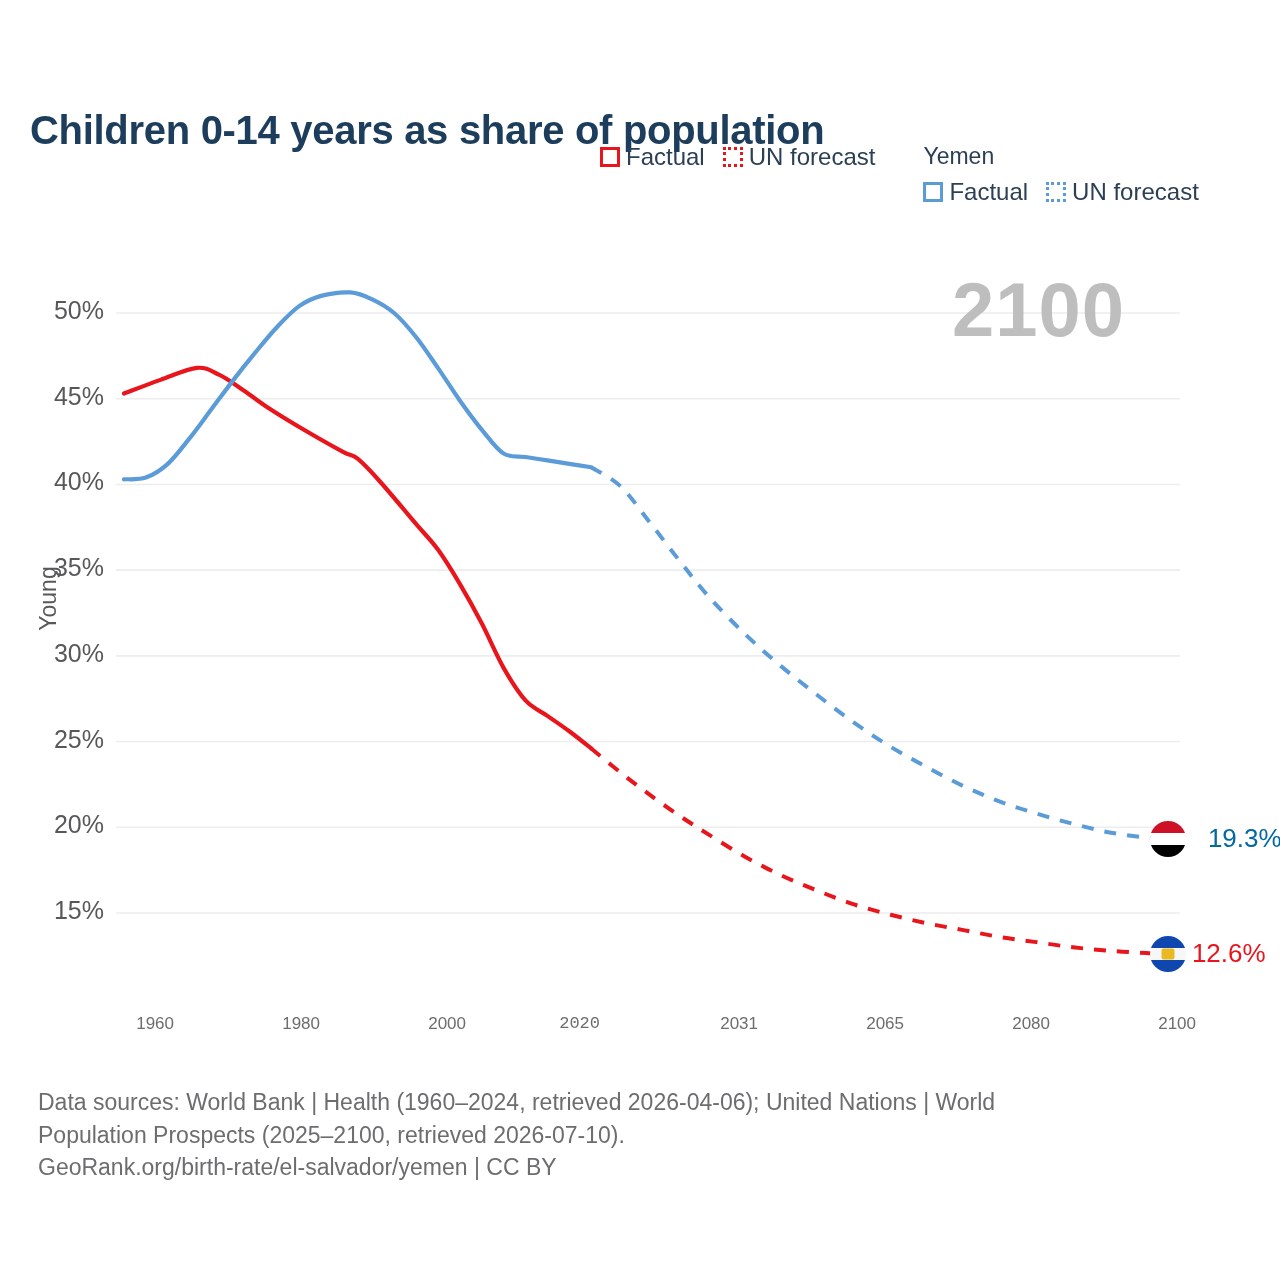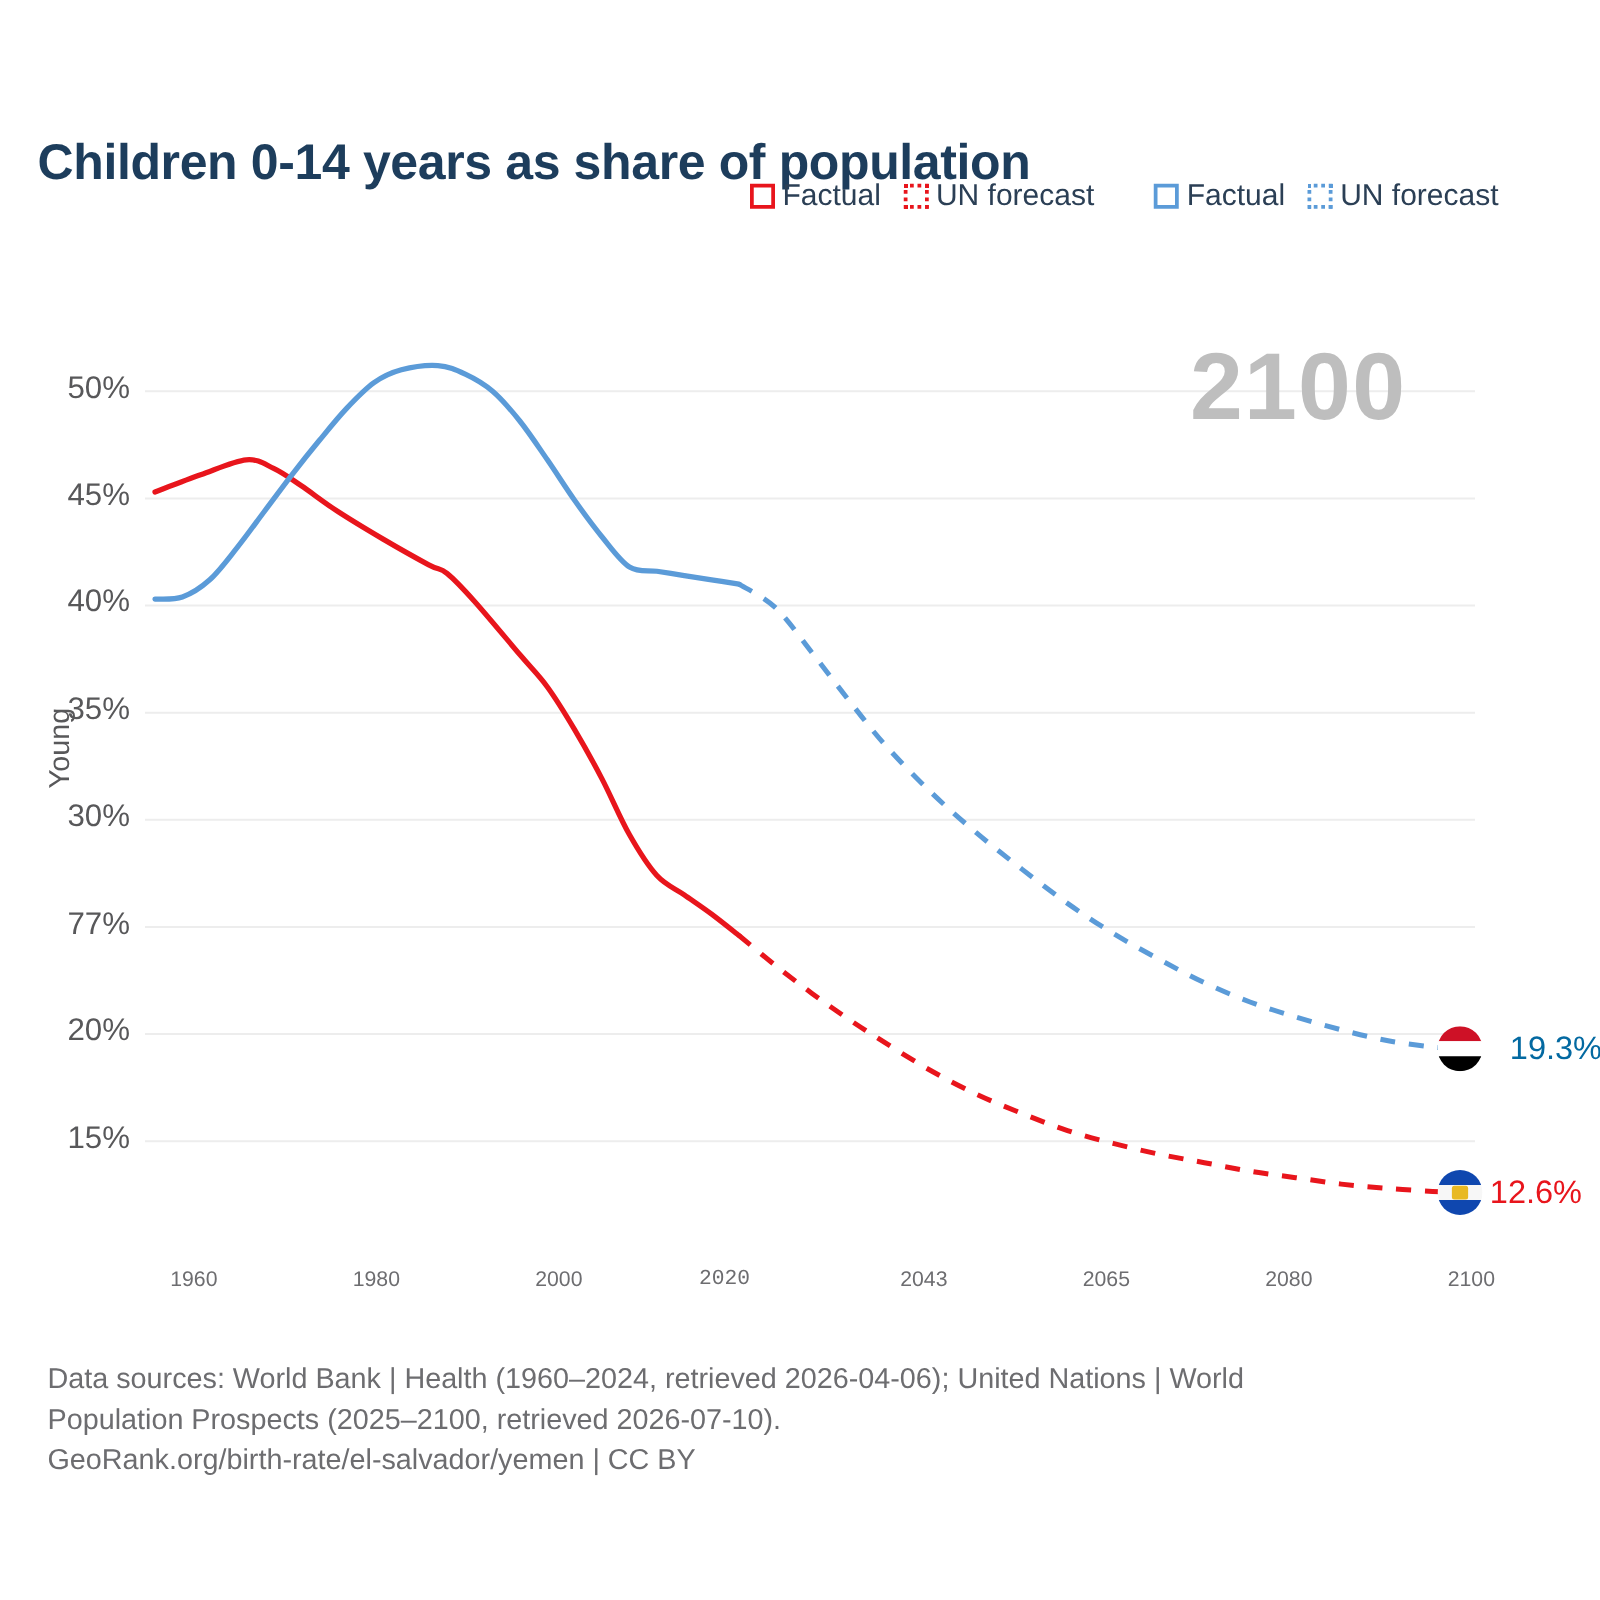--- a/index.html
+++ b/index.html
@@ -191,20 +191,21 @@
         <span class="legend-label">Factual</span>
       </div>
       <div class="legend-entry">
         <span class="legend-swatch dotted-red"></span>
         <span class="legend-label">UN forecast</span>
       </div>
     </div>
   </div>
 
   <div class="legend-group">
+    <div class="legend-group-title">Yemen</div>
     <div class="legend-entries">
       <div class="legend-entry">
         <span class="legend-swatch solid-blue"></span>
         <span class="legend-label">Factual</span>
       </div>
       <div class="legend-entry">
         <span class="legend-swatch dotted-blue"></span>
         <span class="legend-label">UN forecast</span>
       </div>
     </div>
@@ -230,33 +231,33 @@
         <path d="M 591.20 467.29 C 596.07 470.43, 610.67 477.00, 620.40 486.14 C 630.13 495.29, 639.87 509.86, 649.60 522.14 C 659.33 534.43, 669.07 547.57, 678.80 559.86 C 688.53 572.14, 697.05 583.57, 708.00 595.86 C 718.95 608.14, 732.33 621.86, 744.50 633.57 C 756.67 645.29, 768.83 655.86, 781.00 666.14 C 793.17 676.43, 805.33 685.86, 817.50 695.29 C 829.67 704.71, 841.83 714.14, 854.00 722.71 C 866.17 731.29, 878.33 739.29, 890.50 746.71 C 902.67 754.14, 914.83 760.71, 927.00 767.29 C 939.17 773.86, 951.33 780.43, 963.50 786.14 C 975.67 791.86, 987.83 797.00, 1000.00 801.57 C 1012.17 806.14, 1024.33 809.86, 1036.50 813.57 C 1048.67 817.29, 1060.83 820.71, 1073.00 823.86 C 1085.17 827.00, 1097.33 830.14, 1109.50 832.43 C 1121.67 834.71, 1136.27 836.43, 1146.00 837.57 C 1155.73 838.71, 1164.25 839.00, 1167.90 839.29" fill="none" stroke="#5b9bd8" stroke-width="4.0" stroke-linecap="butt" stroke-linejoin="round" stroke-dasharray="12 11"></path>
       </g>
   </svg>
 
   <div id="year-watermark">2100</div>
 
   <div id="y-axis-title">Young</div>
   <div id="y-tick-labels">
       <div class="ytick-label" style="left: 14px; top: 896px;">15%</div>
       <div class="ytick-label" style="left: 14px; top: 810.286px;">20%</div>
-      <div class="ytick-label" style="left: 14px; top: 724.571px;">77%</div>
+      <div class="ytick-label" style="left: 14px; top: 724.571px;">25%</div>
       <div class="ytick-label" style="left: 14px; top: 638.857px;">30%</div>
       <div class="ytick-label" style="left: 14px; top: 553.143px;">35%</div>
       <div class="ytick-label" style="left: 14px; top: 467.429px;">40%</div>
       <div class="ytick-label" style="left: 14px; top: 381.714px;">45%</div>
       <div class="ytick-label" style="left: 14px; top: 296px;">50%</div>
     </div>
   <div id="x-tick-labels">
       <div class="xtick-label" style="left: 74px;">1960</div>
       <div class="xtick-label" style="left: 220px;">1980</div>
       <div class="xtick-label" style="left: 366px;">2000</div>
       <div class="xtick-label" style="left: 500px; font-family: Liberation Mono, monospace;">2020</div>
-      <div class="xtick-label" style="left: 658px;">2043</div>
+      <div class="xtick-label" style="left: 658px;">2031</div>
       <div class="xtick-label" style="left: 804px;">2065</div>
       <div class="xtick-label" style="left: 950px;">2080</div>
       <div class="xtick-label" style="left: 1096px;">2100</div>
     </div>
 
   <div class="flag-marker flag-ye" id="flag-yemen" style="left: 1149.9px; top: 821.286px;">
     <div class="flag-band b1"></div>
     <div class="flag-band b2"></div>
     <div class="flag-band b3"></div>
   </div>

